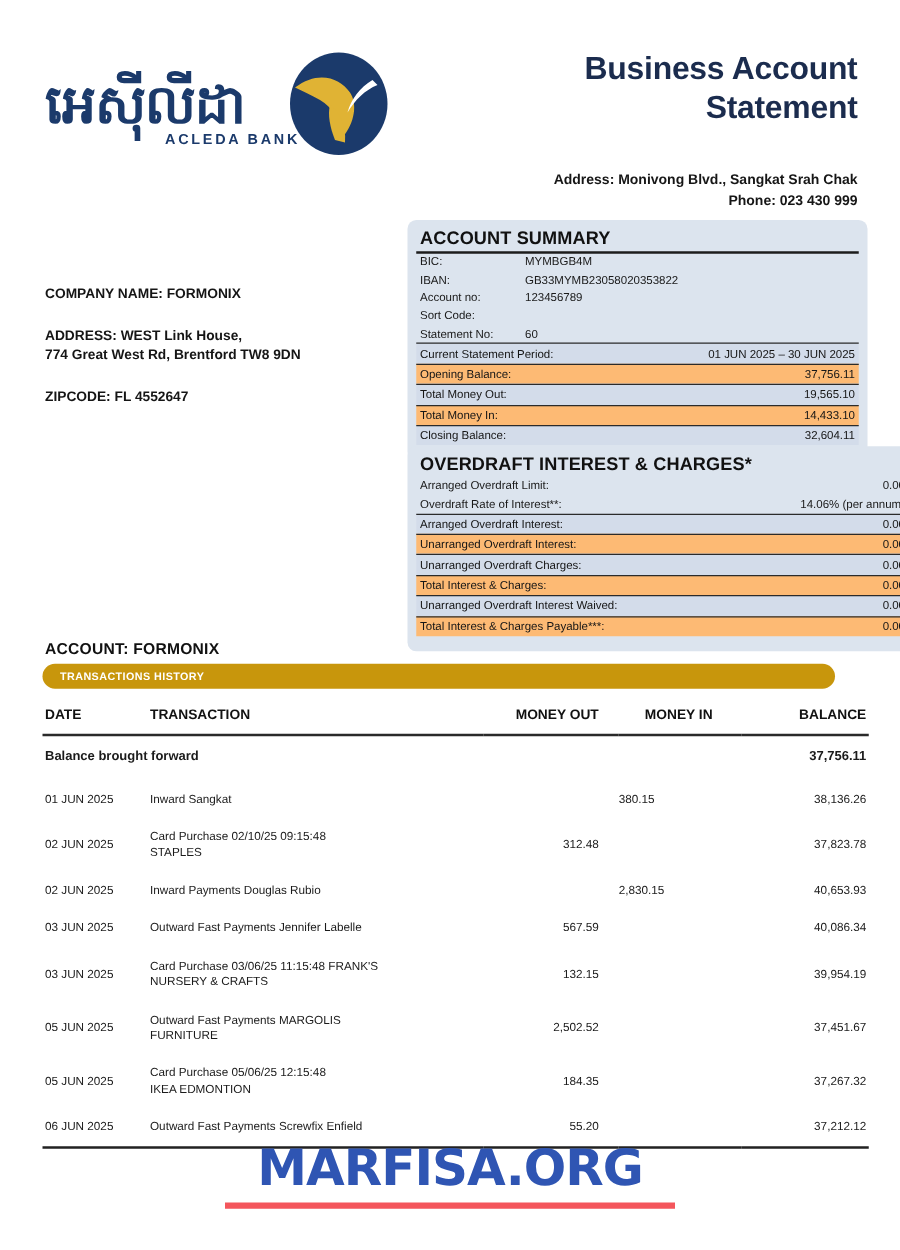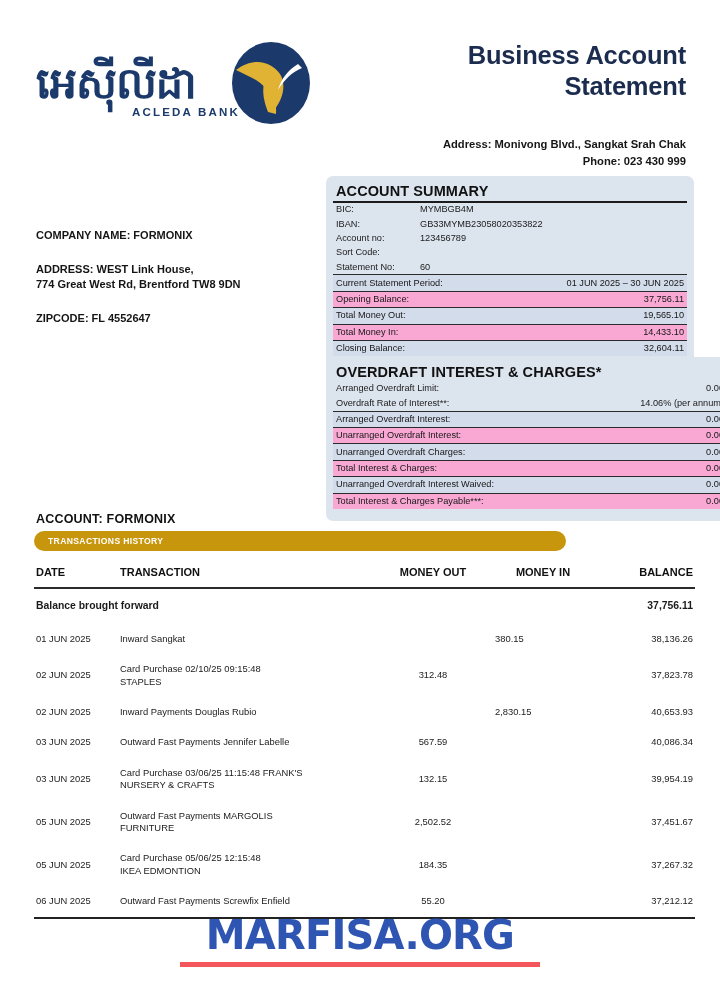--- a/index.html
+++ b/index.html
@@ -30,35 +30,35 @@
   .panel-title{font-size:14.5px;font-weight:bold;color:#111;letter-spacing:.1px;padding:1px 3px 2px 3px;}
   .panel-rule{height:2px;background:#1c1c1c;margin:0 0 0 0;}
 
   .kv{display:flex;font-size:9.2px;color:#1a1a1a;padding:1.4px 3px 1.4px 3px;line-height:1.25;}
   .kv .k{flex:0 0 84px;}
   .kv .v{flex:1;}
 
   .row{display:flex;font-size:9.2px;color:#161616;padding:2.2px 3px 2.2px 3px;border-top:1px solid #2b2b2b;line-height:1.2;}
   .row .lbl{flex:1;text-align:left;}
   .row .val{flex:0 0 auto;text-align:right;}
-  .row.alt{background:#f9a8d4;}
+  .row.alt{background:#fdba74;}
   .row.shade{background:#d3dcea;}
   .panel-foot{height:5px;}
 
   
   .acct-line{position:absolute;left:36px;top:512px;font-size:12.5px;font-weight:bold;color:#111;letter-spacing:.2px;}
-  .banner{position:absolute;left:34px;top:531px;width:532px;height:20px;background:#c8960c;border-radius:10px;}
+  .banner{position:absolute;left:34px;top:531px;width:634px;height:20px;background:#c8960c;border-radius:10px;}
   .banner span{position:absolute;left:14px;top:5px;font-size:8.6px;font-weight:bold;color:#ffffff;letter-spacing:.35px;}
 
   table.tx{position:absolute;left:34px;top:558px;width:661px;border-collapse:collapse;}
   table.tx th{font-size:11px;font-weight:bold;color:#111;padding:8px 0 9px 0;border-bottom:2px solid #2a2a2a;vertical-align:bottom;}
   table.tx td{font-size:9.4px;color:#1b1b1b;padding:9px 0 9px 0;vertical-align:middle;line-height:1.32;}
   .c-date{width:84px;text-align:left;padding-left:2px !important;}
   .c-desc{text-align:left;padding-right:12px !important;}
-  .c-out{width:92px;text-align:center;padding-right:16px !important;margin-top:19px;}
+  .c-out{width:92px;text-align:right;padding-right:16px !important;margin-top:19px;}
   .c-in{width:96px;padding-right:2px !important;}
   .c-bal{width:100px;text-align:right;padding-right:2px !important;}
   tr.brought td{font-size:10.4px;font-weight:bold;padding:10px 0 11px 0;}
   tr.last td{border-bottom:2.5px solid #222;}
 
   
   .mark{position:absolute;left:0;top:912px;width:720px;text-align:center;}
   .mark .txt{font-size:40px;font-weight:bold;color:#2f55b3;letter-spacing:-.8px;font-family:"DejaVu Sans",sans-serif;}
   .mark .bar{margin:4px auto 0 auto;width:360px;height:5px;background:#f4565c;}
 </style>

